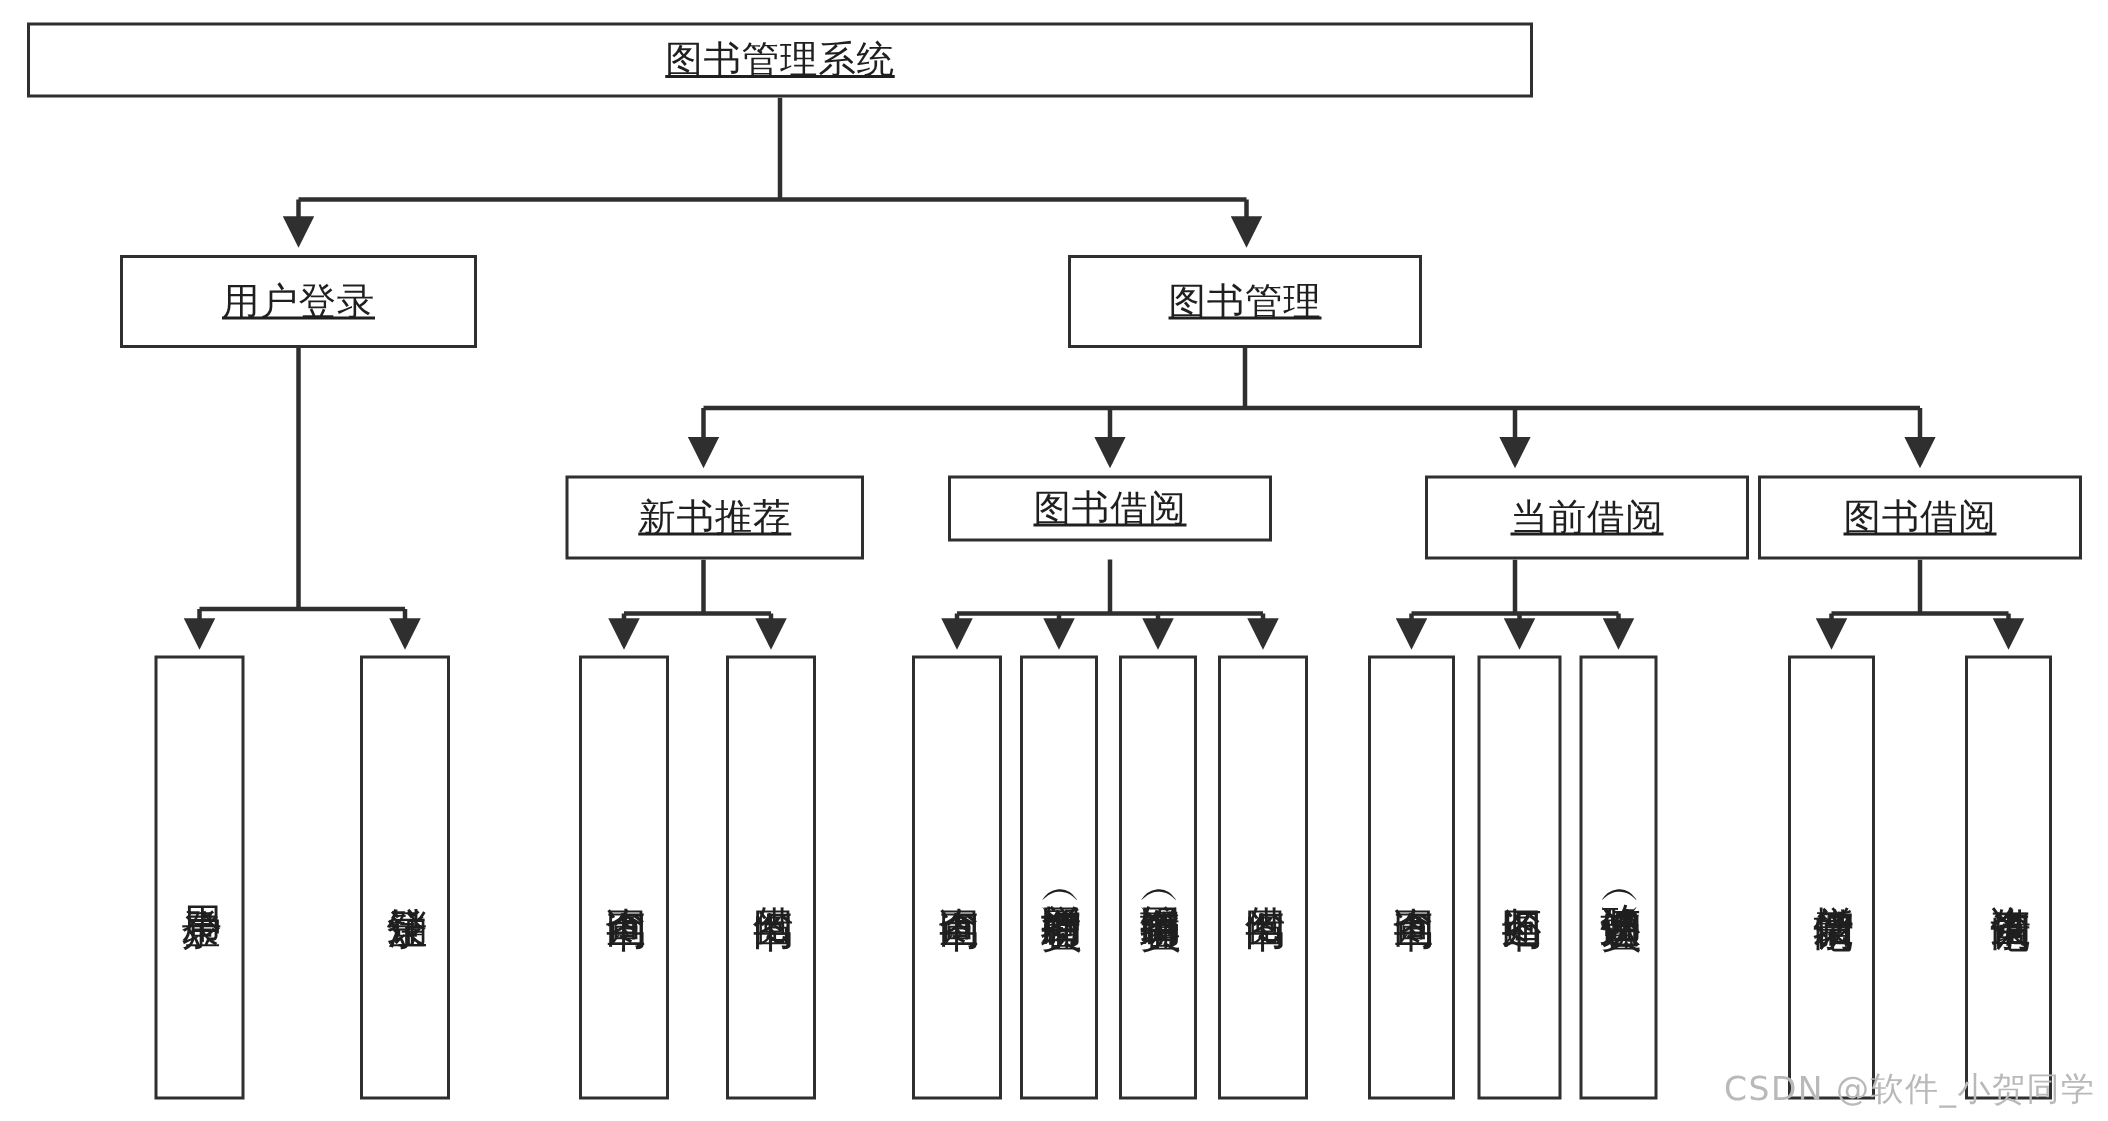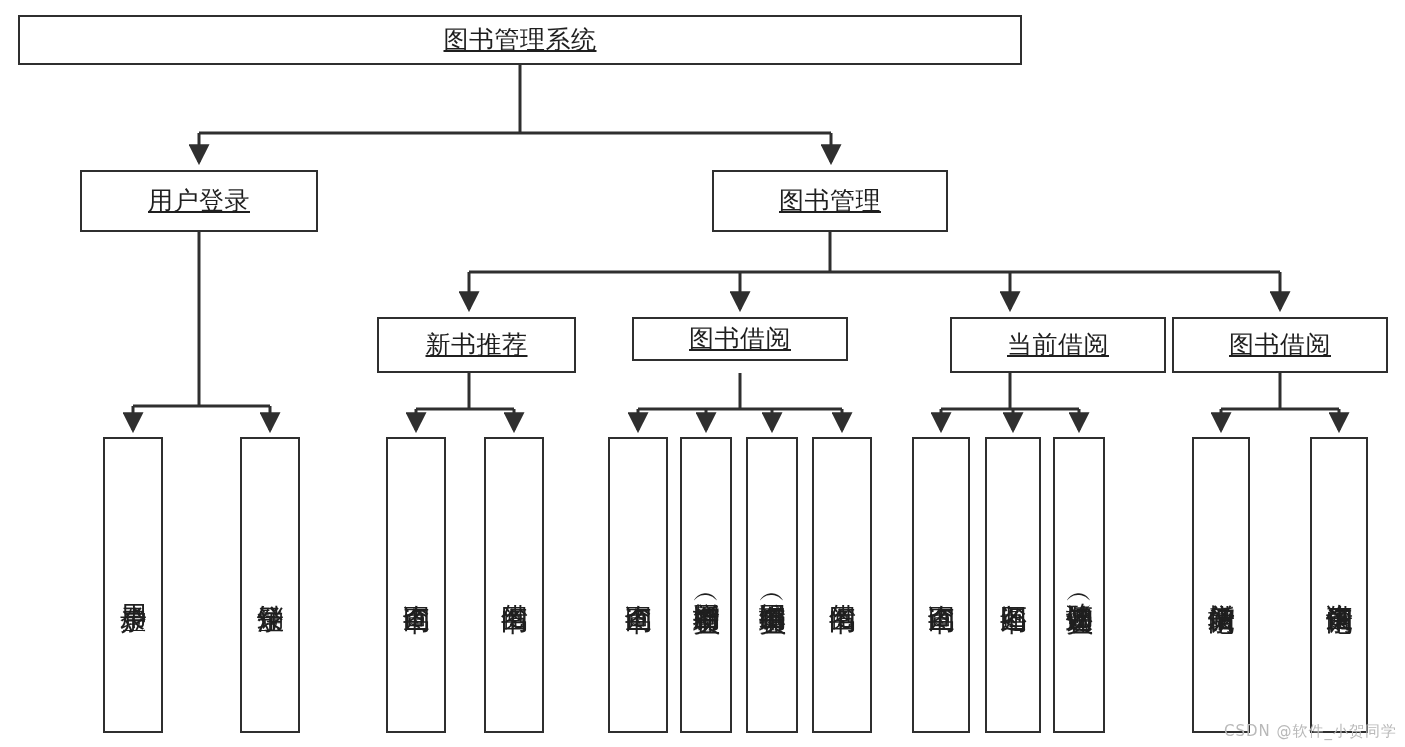--- a/index.html
+++ b/index.html
@@ -57,21 +57,21 @@
     overflow: hidden;
   }
   .node-v .vtext {
     writing-mode: vertical-rl;
     text-orientation: upright;
   }
   .watermark {
     position: absolute;
     right: 8px;
     bottom: 6px;
-    font-size: 15px;
+    font-size: 22px;
     color: #b9b9b9;
     letter-spacing: 1px;
     white-space: nowrap;
     user-select: none;
   }
 </style>
 </head>
 <body>
 
 <div id="diagram-root">

